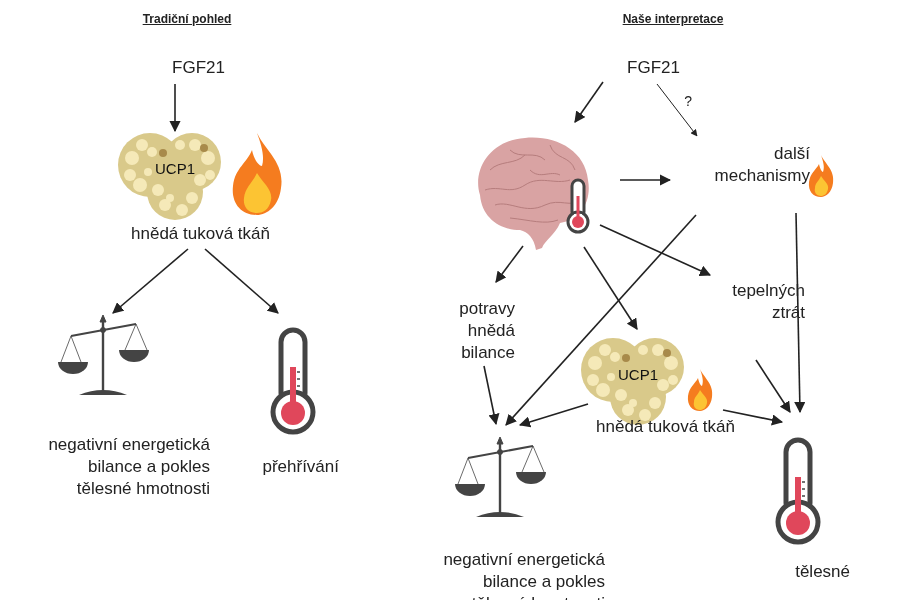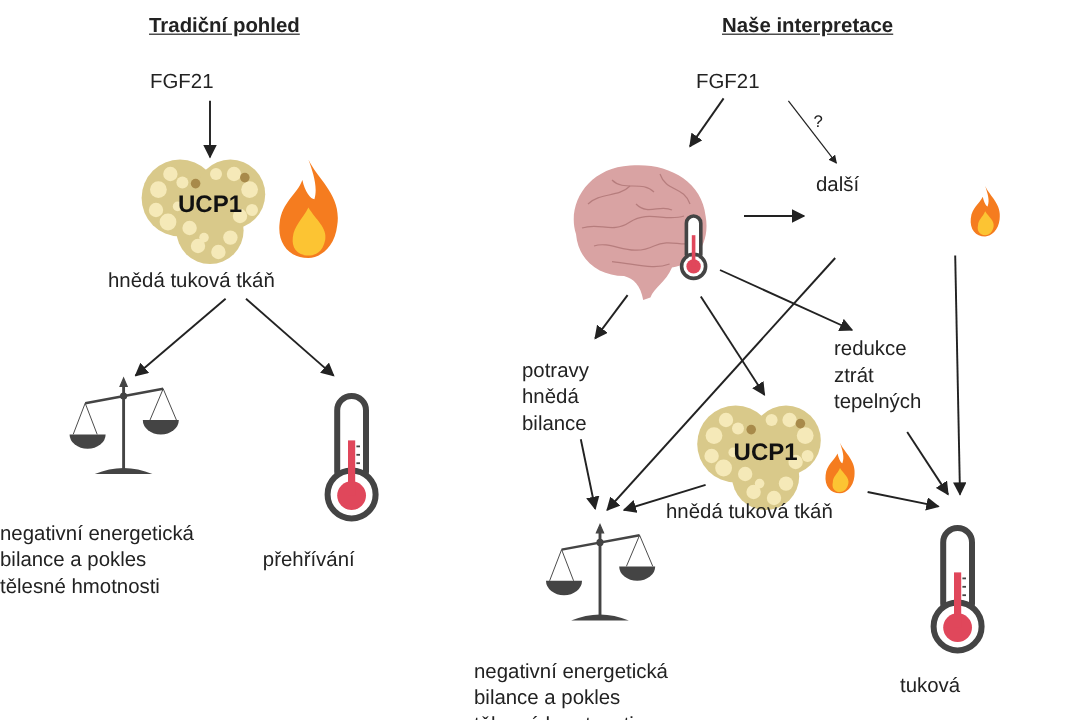--- a/index.html
+++ b/index.html
@@ -1,21 +1,21 @@
 <!DOCTYPE html>
 <html><head>
 <meta charset="utf-8">
 <style>
   html, body { margin: 0; padding: 0; background: #ffffff; }
   body { width: 900px; height: 600px; position: relative; overflow: hidden;
          font-family: "Liberation Sans", "DejaVu Sans", sans-serif; color: #222; }
   .abs { position: absolute; }
-  .title { font-weight: bold; font-size: 17px; text-decoration: underline; text-align: center; white-space: nowrap; }
-  .lbl { font-size: 17px; text-align: left; line-height: 22px; white-space: nowrap; color: #222; }
-  .ucp { font-weight: bold; font-size: 20px; color: #111; }
+  .title { font-weight: bold; font-size: 12px; text-decoration: underline; text-align: center; white-space: nowrap; }
+  .lbl { font-size: 17px; text-align: right; line-height: 22px; white-space: nowrap; color: #222; }
+  .ucp { font-weight: normal; font-size: 15px; color: #111; }
   svg.overlay { position: absolute; left: 0; top: 0; }
 </style>
 </head>
 <body>
 
 <svg class="overlay" width="900" height="600" viewBox="0 0 900 600">
   <defs>
     <marker id="ah" viewBox="0 0 10 10" refX="9" refY="5" markerWidth="7" markerHeight="7" orient="auto-start-reverse">
       <path d="M0,0 L10,5 L0,10 z" fill="#222"></path>
     </marker>
@@ -192,31 +192,31 @@
   <div>bilance a pokles</div>
   <div>tělesné hmotnosti</div>
 </div>
 <div class="abs lbl" style="left:219px; top:456px; width:120px;">přehřívání</div>
 
 <div class="abs title" style="left:568px; top:12px; width:210px;">Naše interpretace</div>
 <div class="abs lbl" style="left:580px; top:57px; width:100px;">FGF21</div>
 <div class="abs lbl" style="left:678px; top:90px; width:14px; font-size:14px;">?</div>
 <div class="abs lbl" style="left:680px; top:143px; width:130px;">
   <div>další</div>
+  <div>mechanismy</div>
 </div>
 <div class="abs lbl" style="left:435px; top:298px; width:80px;">
   <div>potravy</div>
   <div>hnědá</div>
   <div>bilance</div>
 </div>
 <div class="abs lbl" style="left:695px; top:280px; width:110px;">
-  <div>redukce</div>
+  <div>tepelných</div>
   <div>ztrát</div>
-  <div>tepelných</div>
 </div>
 <div class="abs ucp" style="left:608px; top:366px; width:60px; text-align:center;">UCP1</div>
 <div class="abs lbl" style="left:555px; top:416px; width:180px;">hnědá tuková tkáň</div>
 <div class="abs lbl" style="left:395px; top:549px; width:210px;">
   <div>negativní energetická</div>
   <div>bilance a pokles</div>
   <div>tělesné hmotnosti</div>
 </div>
-<div class="abs lbl" style="left:750px; top:561px; width:100px;">tuková</div>
+<div class="abs lbl" style="left:750px; top:561px; width:100px;">tělesné</div>
 
 </body></html>

